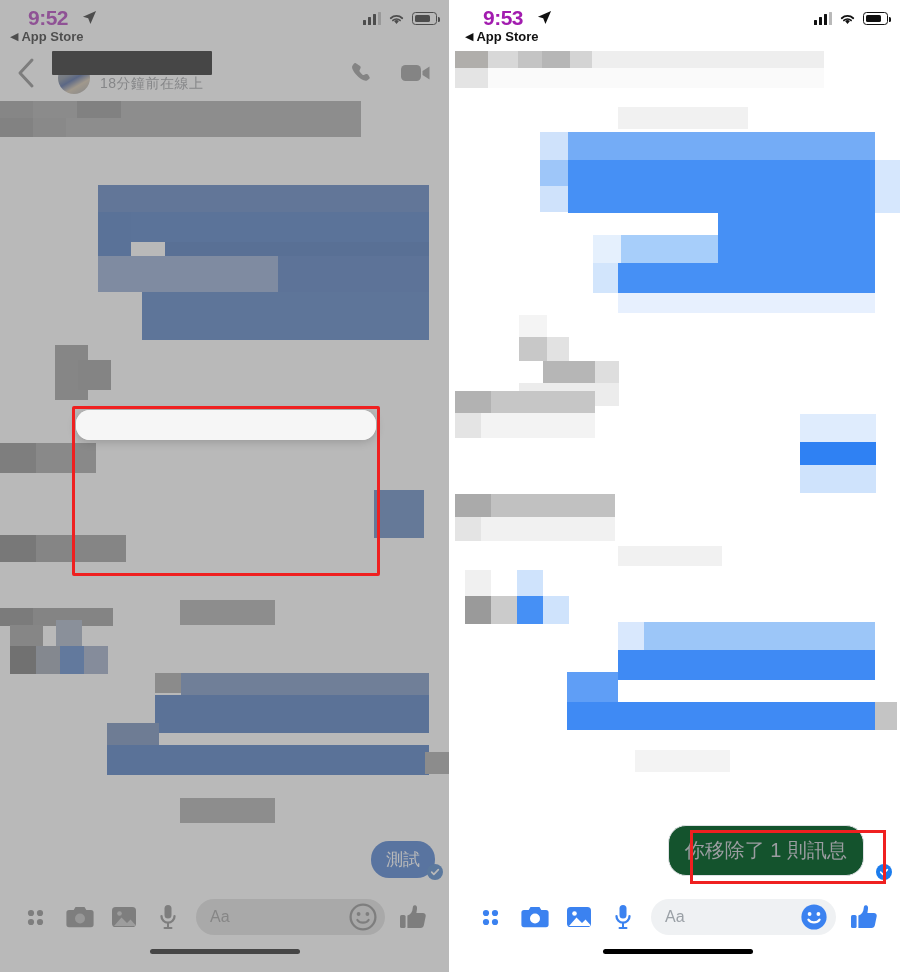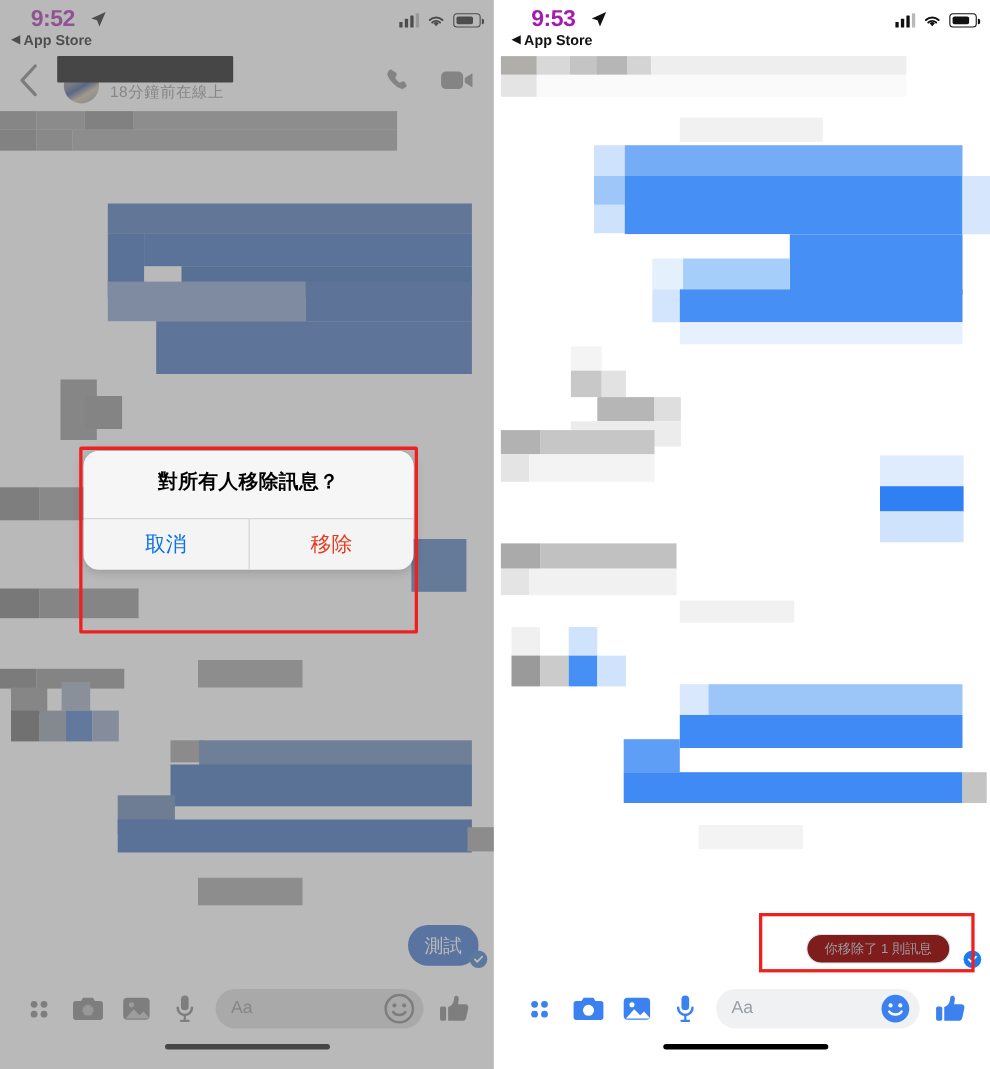--- a/index.html
+++ b/index.html
@@ -45,21 +45,21 @@
   .inputpill{flex:1 1 auto;height:36px;background:#eff1f3;border-radius:18px;display:flex;align-items:center;
      padding:8px 14px;margin:0 6px;box-sizing:border-box;position:relative;}
   .inputpill .ph{font-size:16px;color:#9aa0a6;}
   .inputpill .smiley{position:absolute;right:8px;top:4px;}
   .home{position:absolute;left:50%;transform:translateX(-50%);bottom:18px;width:150px;height:5px;background:#000;border-radius:3px;}
 
   
   .bub-sent{position:absolute;background:#2a66c8;color:#fff;border-radius:18px;padding:7px 15px;font-size:17px;}
   .seen{position:absolute;width:16px;height:16px;border-radius:50%;background:#1b7ced;display:flex;align-items:center;justify-content:center;}
   .seen svg{display:block;}
-  .removed-pill{position:absolute;border:1px solid #dfe1e5;border-radius:18px;padding:4px 16px;font-size:12px;color:#9b9da1;background:#7f1d1d;white-space:nowrap;}
+  .removed-pill{position:absolute;border:1px solid #dfe1e5;border-radius:18px;padding:11px 16px;font-size:20px;color:#9b9da1;background:#14532d;white-space:nowrap;}
 
   
   .annot{position:absolute;border:3px solid #ef2020;box-sizing:border-box;pointer-events:none;}
 
   
   .dim{position:absolute;left:0;top:0;width:449px;height:972px;background:rgba(128,128,128,.55);pointer-events:none;}
 
   
   .alert{position:absolute;left:76px;top:410px;width:300px;background:#f4f4f4;border-radius:14px;overflow:hidden;
      box-shadow:0 2px 10px rgba(0,0,0,.18);}
@@ -223,26 +223,20 @@
           </svg>
         </div>
       </div>
       <div class="home"></div>
     </div>
 
     <div class="dim"></div>
 
     <div class="alert">
       <div class="body">
-        <div class="title">對所有人移除訊息？</div>
-      </div>
-      <div class="btns">
-        <div class="btn cancel">取消</div>
-        <div class="divider"></div>
-        <div class="btn remove">移除</div>
       </div>
     </div>
     <div class="alert-annot"></div>
   </div>
 
   <div class="panel right">
 
     <div class="statusbar">
       <div class="sb-time">9:53</div>
       <svg style="position:absolute;left:82px;top:10px;" width="15" height="15" viewBox="0 0 16 16">

